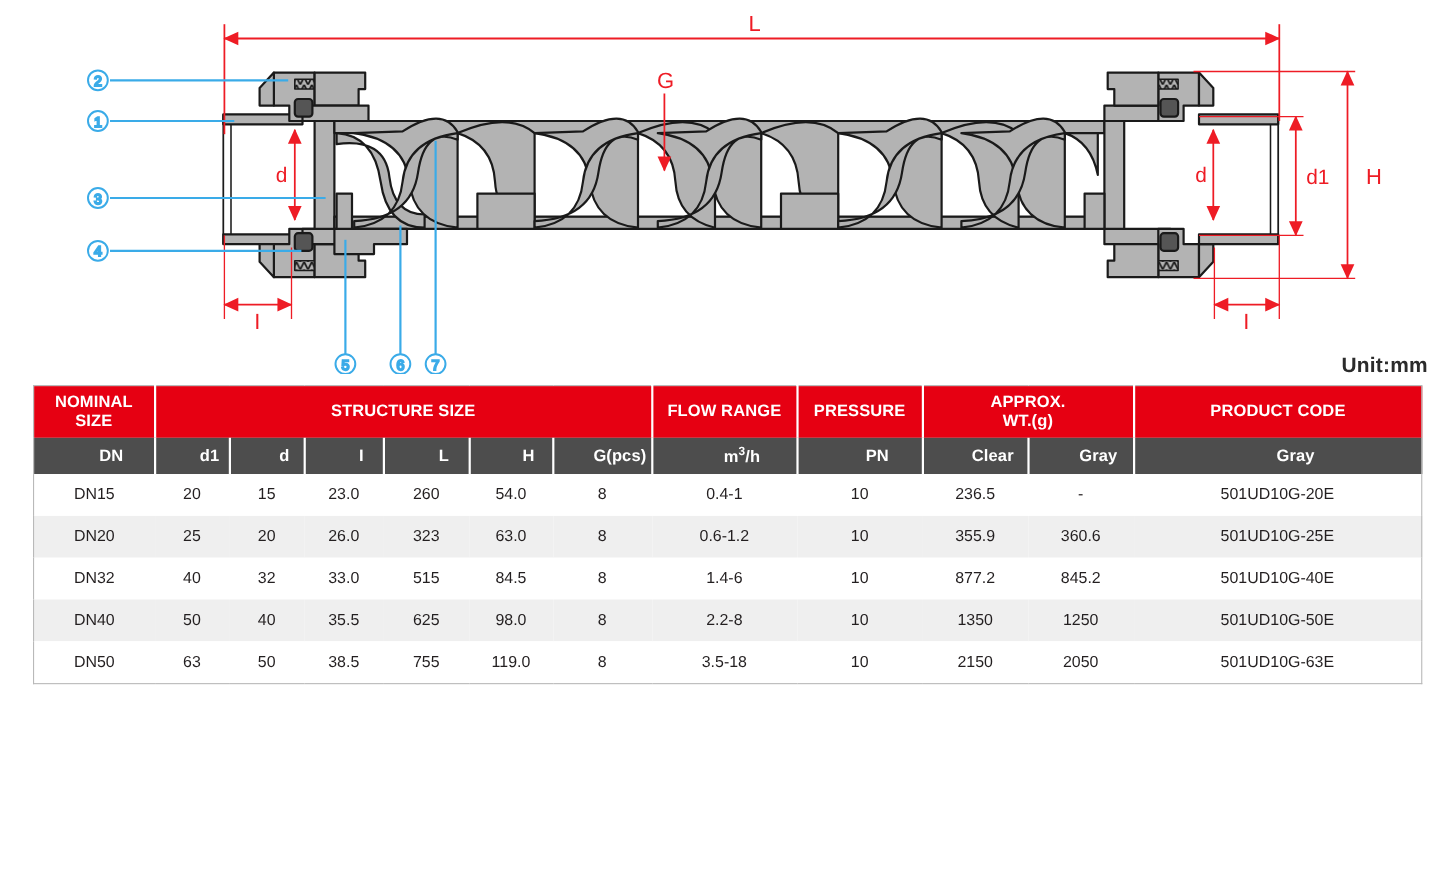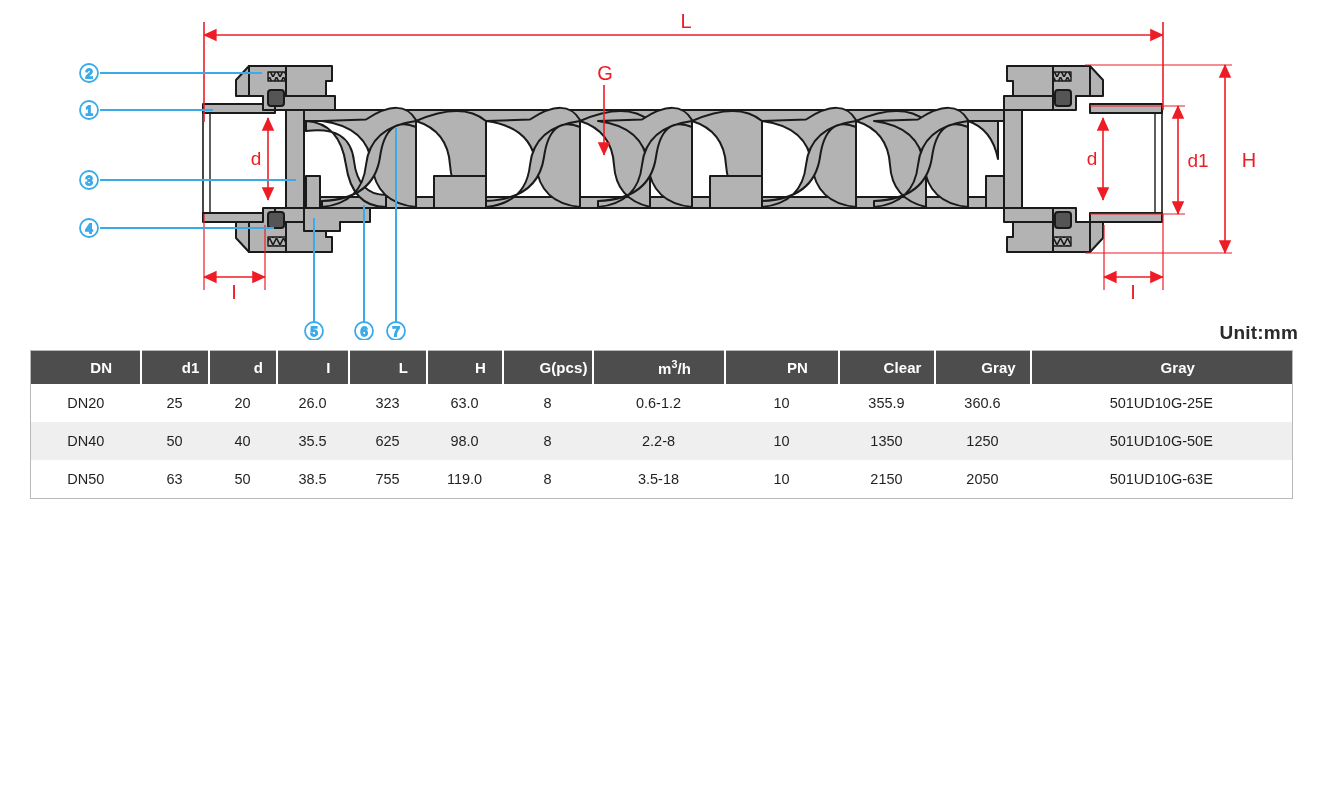--- a/index.html
+++ b/index.html
@@ -244,51 +244,101 @@
           <col style="width:78px">
           <col style="width:76px">
         <col style="width:90px">
           <col style="width:132px">
           <col style="width:114px">
         <col style="width:96px">
           <col style="width:96px">
           <col style="width:262px">
       </colgroup>
       <thead>
+        <tr class="hdr-top">
+          <th>
+            <span style="white-space:pre-line">NOMINAL
+SIZE</span>
+          </th>
+          <th colspan="6">
+            <span>STRUCTURE SIZE</span>
+          </th>
+          <th>
+            <span>FLOW RANGE</span>
+          </th>
+          <th>
+            <span>PRESSURE</span>
+          </th>
+          <th colspan="2">
+            <span style="white-space:pre-line">APPROX.
+WT.(g)</span>
+          </th>
+          <th>
+            <span>PRODUCT CODE</span>
+          </th>
+        </tr>
         <tr class="hdr-sub">
           <th>DN</th>
           <th>d1</th>
           <th>d</th>
           <th>I</th>
           <th>L</th>
           <th>H</th>
           <th>G(pcs)</th>
           <th>m<sup>3</sup>/h</th>
           <th>PN</th>
           <th>Clear</th>
           <th>Gray</th>
           <th>Gray</th>
         </tr>
       </thead>
       <tbody id="spec-body">
           <tr>
+            <td>DN15</td>
+            <td>20</td>
+            <td>15</td>
+            <td>23.0</td>
+            <td>260</td>
+            <td>54.0</td>
+            <td>8</td>
+            <td>0.4-1</td>
+            <td>10</td>
+            <td>236.5</td>
+            <td>-</td>
+            <td>501UD10G-20E</td>
+          </tr>
+          <tr>
             <td>DN20</td>
             <td>25</td>
             <td>20</td>
             <td>26.0</td>
             <td>323</td>
             <td>63.0</td>
             <td>8</td>
             <td>0.6-1.2</td>
             <td>10</td>
             <td>355.9</td>
             <td>360.6</td>
             <td>501UD10G-25E</td>
           </tr>
           <tr>
+            <td>DN32</td>
+            <td>40</td>
+            <td>32</td>
+            <td>33.0</td>
+            <td>515</td>
+            <td>84.5</td>
+            <td>8</td>
+            <td>1.4-6</td>
+            <td>10</td>
+            <td>877.2</td>
+            <td>845.2</td>
+            <td>501UD10G-40E</td>
+          </tr>
+          <tr>
             <td>DN40</td>
             <td>50</td>
             <td>40</td>
             <td>35.5</td>
             <td>625</td>
             <td>98.0</td>
             <td>8</td>
             <td>2.2-8</td>
             <td>10</td>
             <td>1350</td>

